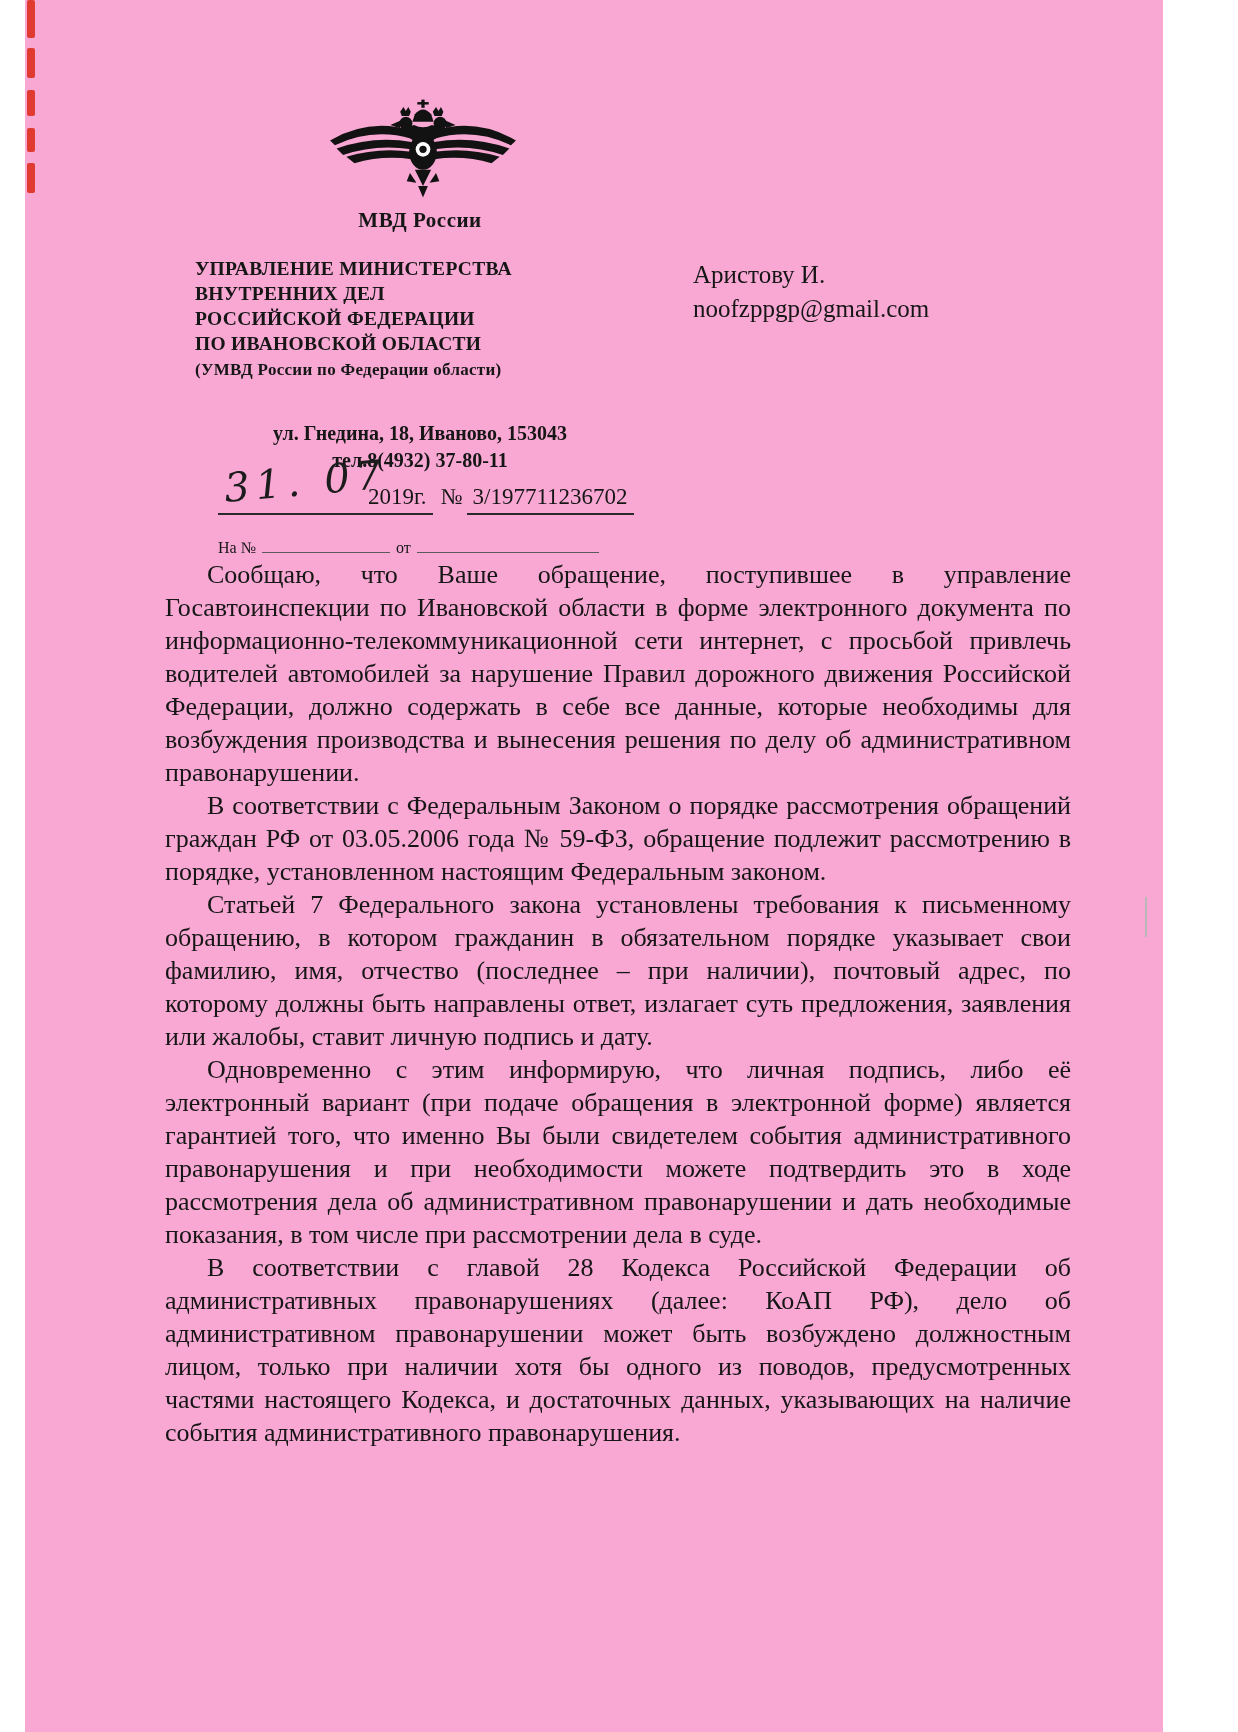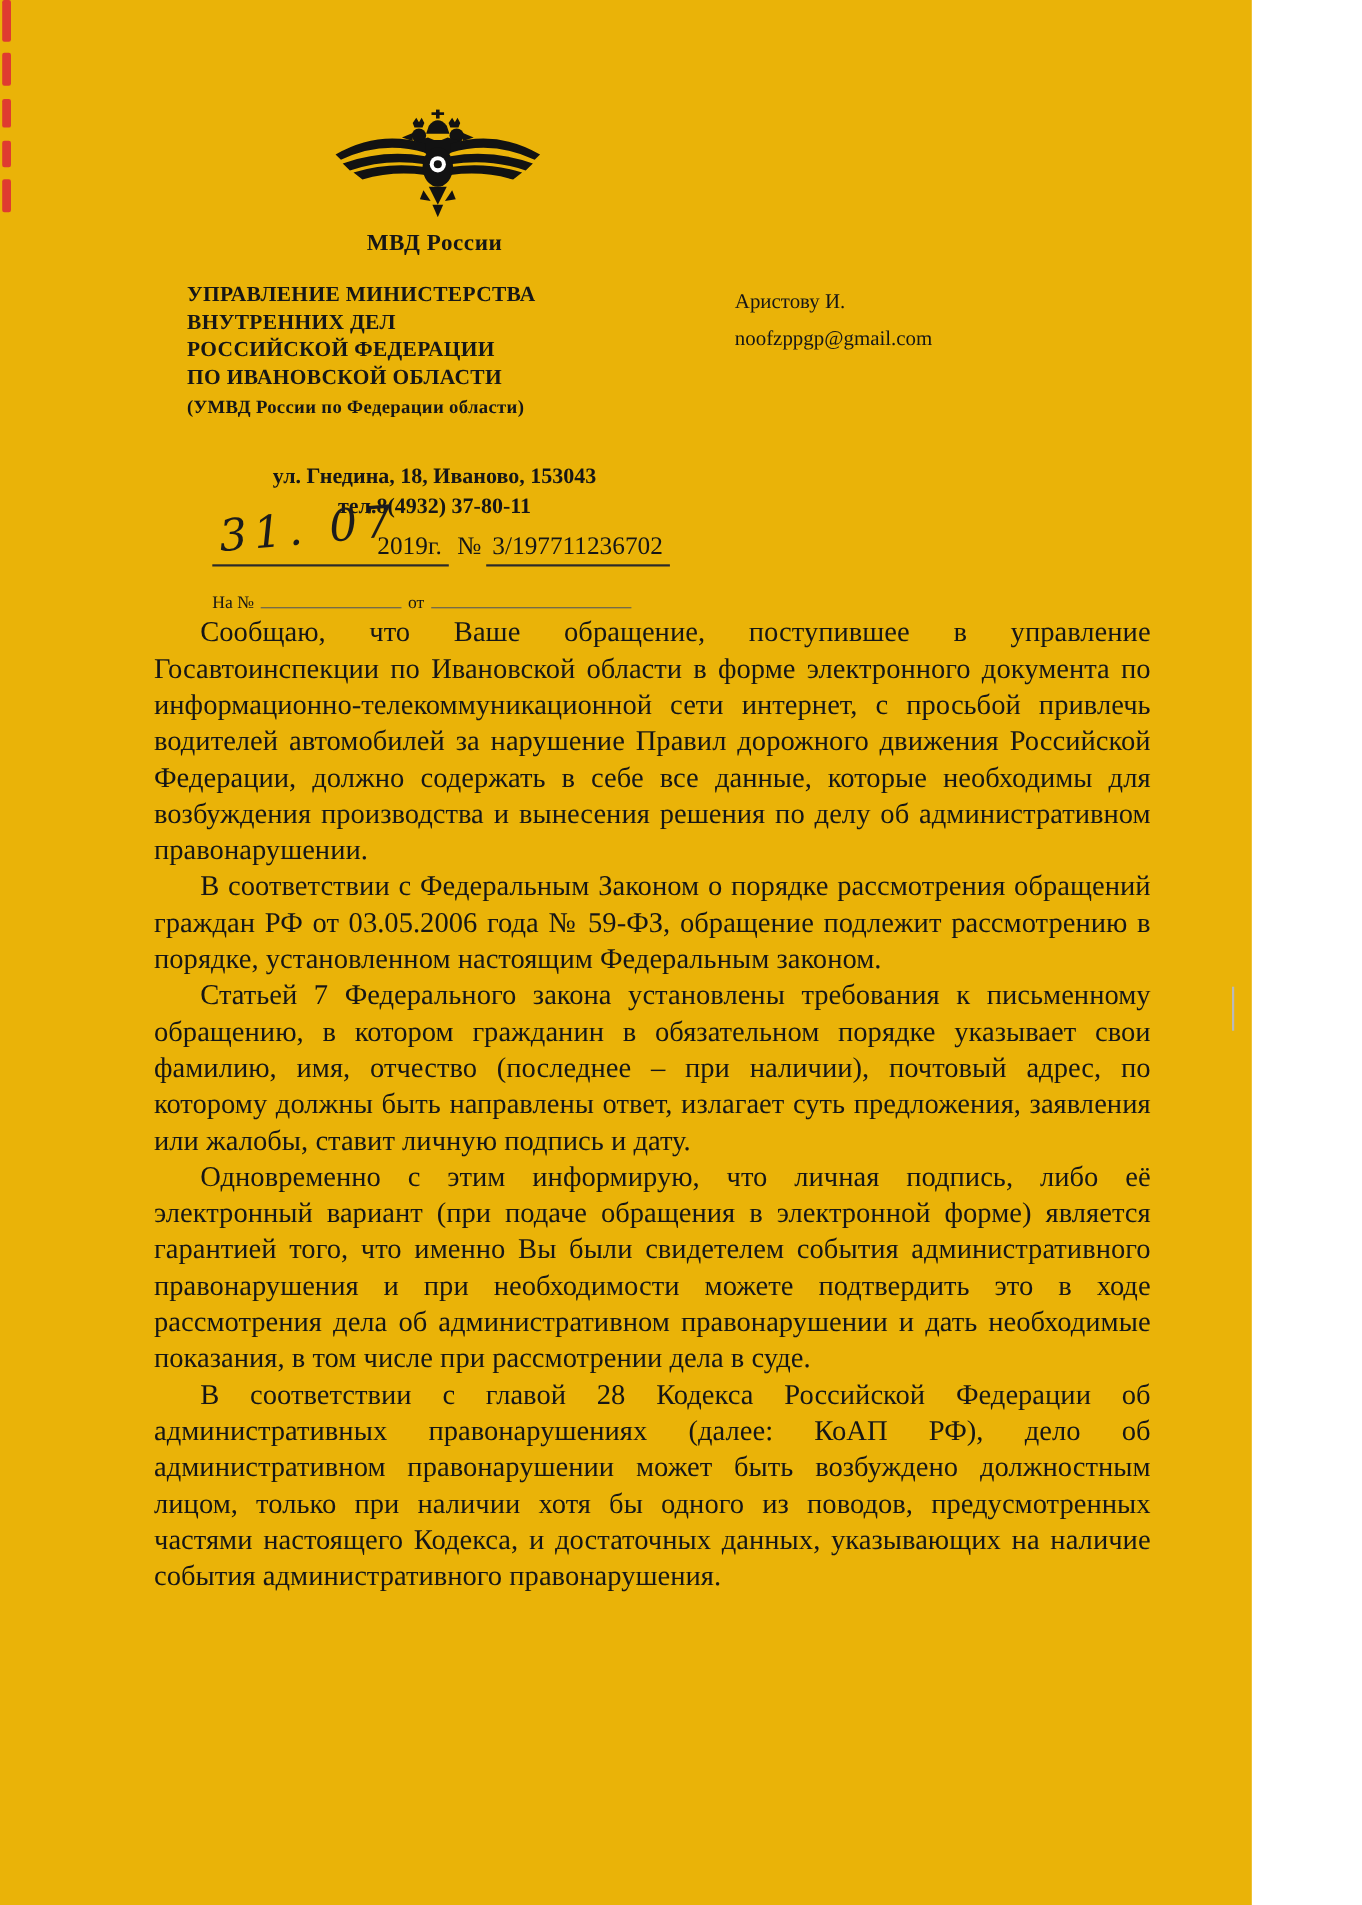--- a/index.html
+++ b/index.html
@@ -1,22 +1,23 @@
 <!DOCTYPE html>
 <html><head>
 <meta charset="utf-8">
 <style>
   html,body{margin:0;padding:0;background:#ffffff;}
   .page{
     position:relative;
     width:1138px;height:1732px;
-    background:#eab308;
+    background:#f9a8d4;
     overflow:hidden;
     font-family:"Liberation Serif", serif;
     color:#161616;
+    margin-left:25px;
   }
   
   .edge-mark{position:absolute;left:2px;width:8px;border-radius:2px;}
   .right-tick{position:absolute;left:1120px;top:897px;width:2px;height:40px;background:#b9b9b9;}
   .emblem-wrap{position:absolute;left:300px;top:98px;width:196px;height:106px;}
   .emblem-wrap svg{width:100%;height:100%;}
   .emblem-caption{position:absolute;left:170px;top:208px;width:450px;text-align:center;
     font-weight:bold;font-size:21px;letter-spacing:.5px;}
   .org-block{position:absolute;left:170px;top:256px;width:450px;text-align:left;
     font-weight:bold;font-size:19.5px;line-height:25px;letter-spacing:.3px;}
@@ -34,21 +35,21 @@
   .ref-no{padding:0 4px 0 8px;}
   .ref-blank2{display:inline-block;border-bottom:2px solid #2a2a2a;padding:0 6px 3px 6px;}
 
   .na-row{position:absolute;left:193px;top:536px;font-size:16px;white-space:nowrap;}
   .na-blank{display:inline-block;height:1em;border-bottom:1.5px solid #5a5a5a;
     vertical-align:baseline;margin:0 6px;}
   .na-blank.b1{width:128px;}
   .na-blank.b2{width:182px;}
 
   
-  .recipient{position:absolute;left:668px;top:258px;font-size:19px;line-height:34px;}
+  .recipient{position:absolute;left:668px;top:258px;font-size:25px;line-height:34px;}
 
   
   .body-text{position:absolute;left:140px;right:92px;top:558px;
     font-size:26px;line-height:33px;text-align:justify;}
   .body-text p{margin:0;text-indent:42px;}
 </style>
 </head>
 <body>
 
 <div class="page">

